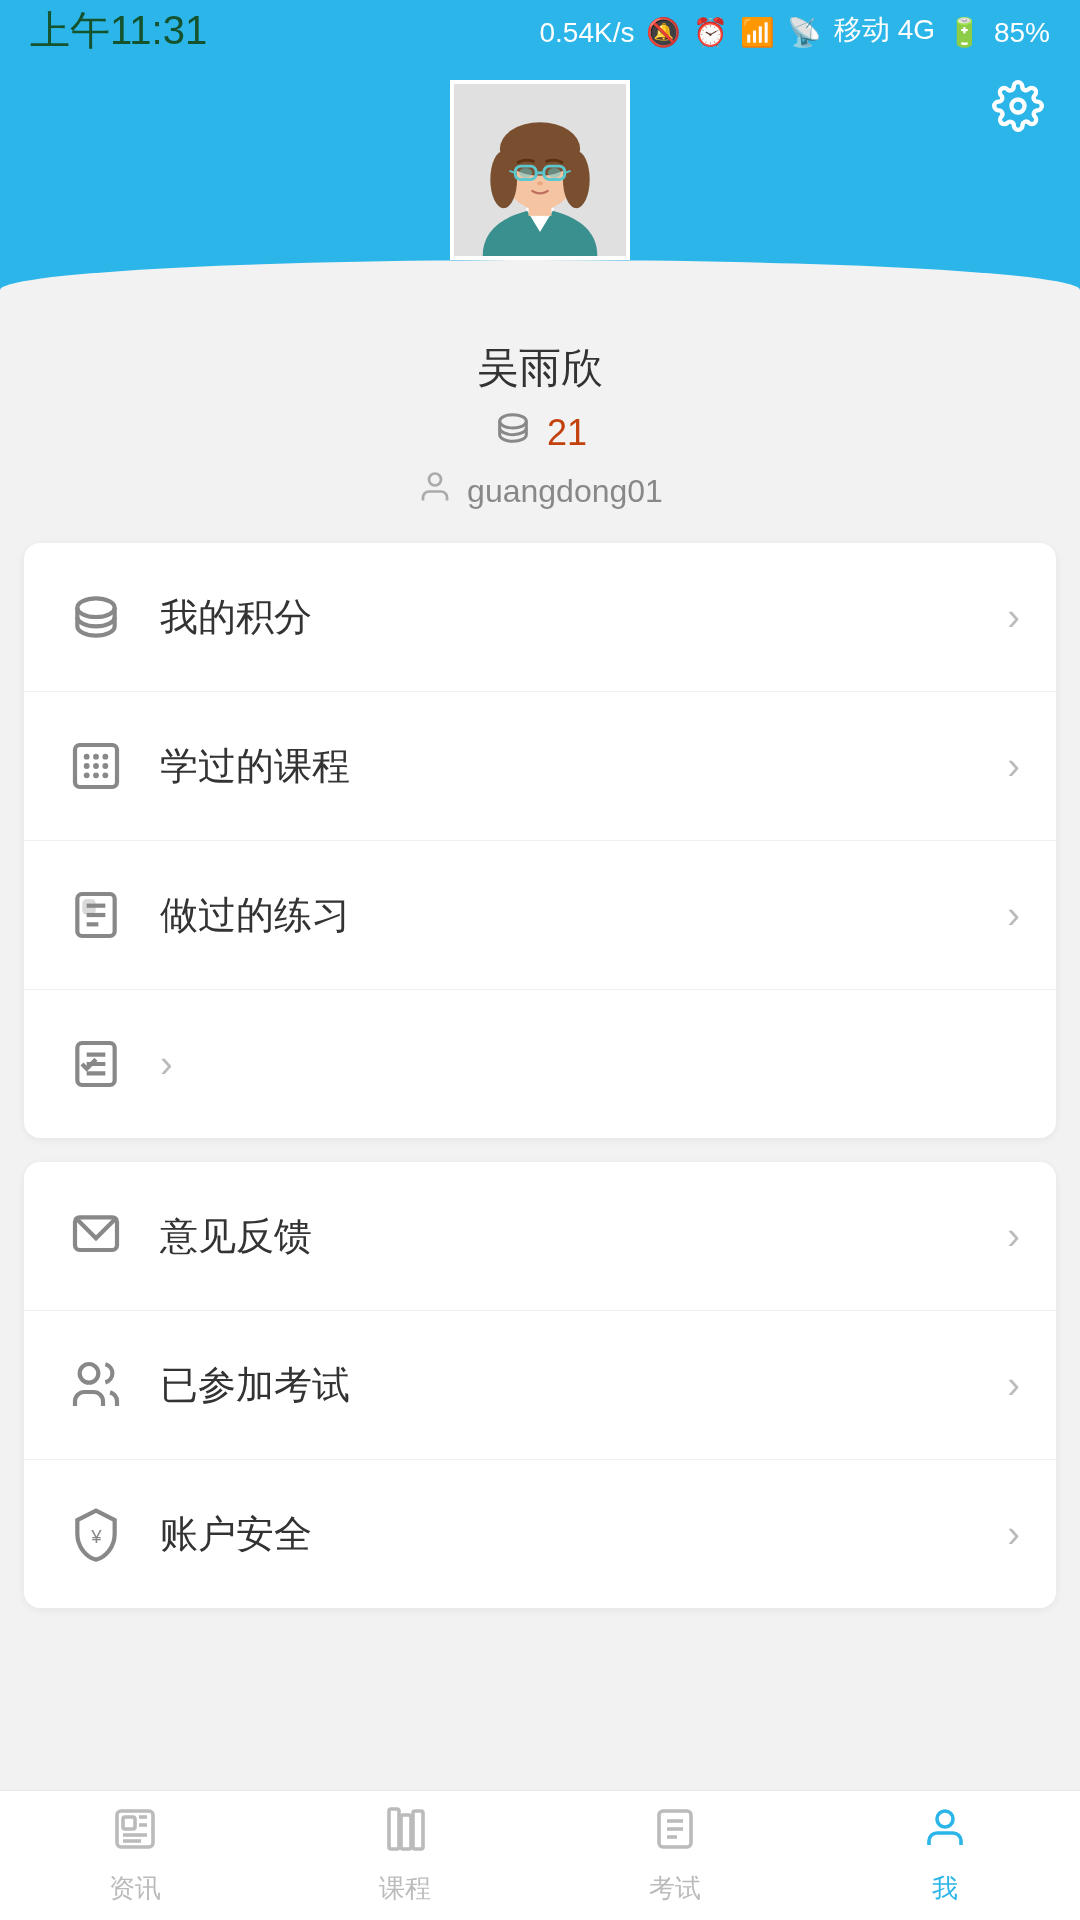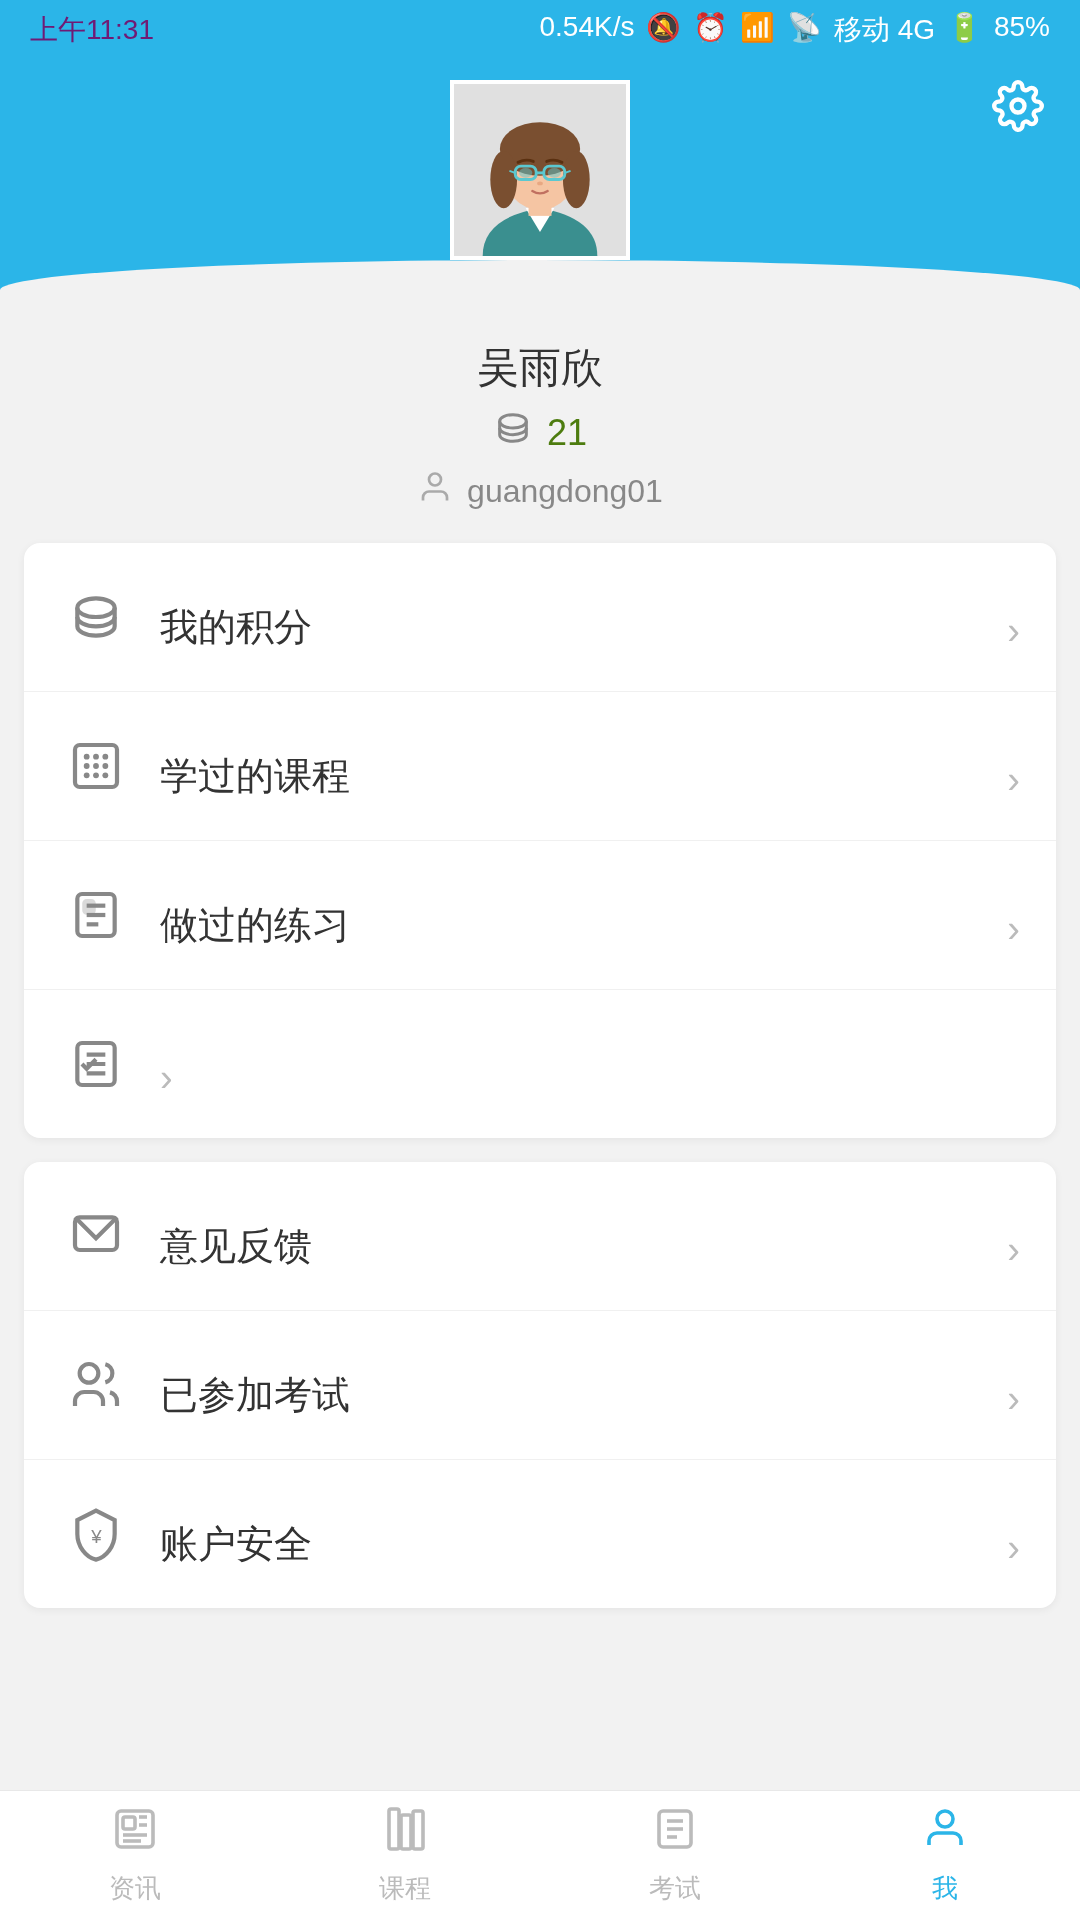--- a/index.html
+++ b/index.html
@@ -15,29 +15,29 @@
     
     .status-bar {
       background: #2bb5e8;
       height: 60px;
       display: flex;
       align-items: center;
       justify-content: space-between;
       padding: 0 30px;
     }
     .status-time {
-      color: #701a75;
-      font-size: 28px;
+      color: #14532d;
+      font-size: 40px;
       font-weight: 500;
     }
     .status-icons {
       color: white;
       font-size: 28px;
       display: flex;
-      align-items: flex-start;
+      align-items: flex-end;
       gap: 12px;
     }
 
     
     .header-bg {
       background: #2bb5e8;
       position: relative;
       padding-bottom: 0;
       display: flex;
       flex-direction: column;
@@ -98,21 +98,21 @@
       font-size: 42px;
       color: #333;
       font-weight: 500;
       margin-bottom: 12px;
     }
     .points-row {
       display: flex;
       align-items: center;
       gap: 14px;
       font-size: 36px;
-      color: #4d7c0f;
+      color: #c2410c;
       margin-bottom: 12px;
     }
     .points-icon {
       color: #888;
       font-size: 36px;
     }
     .user-id-row {
       display: flex;
       align-items: center;
       gap: 14px;
@@ -128,21 +128,21 @@
     
     .menu-card {
       background: white;
       margin: 0 24px 24px;
       border-radius: 16px;
       overflow: hidden;
       box-shadow: 0 2px 8px rgba(0,0,0,0.06);
     }
     .menu-item {
       display: flex;
-      align-items: flex-end;
+      align-items: center;
       padding: 38px 36px;
       border-bottom: 1px solid #f0f0f0;
       cursor: pointer;
     }
     .menu-item:last-child {
       border-bottom: none;
     }
     .menu-icon {
       width: 72px;
       height: 72px;

